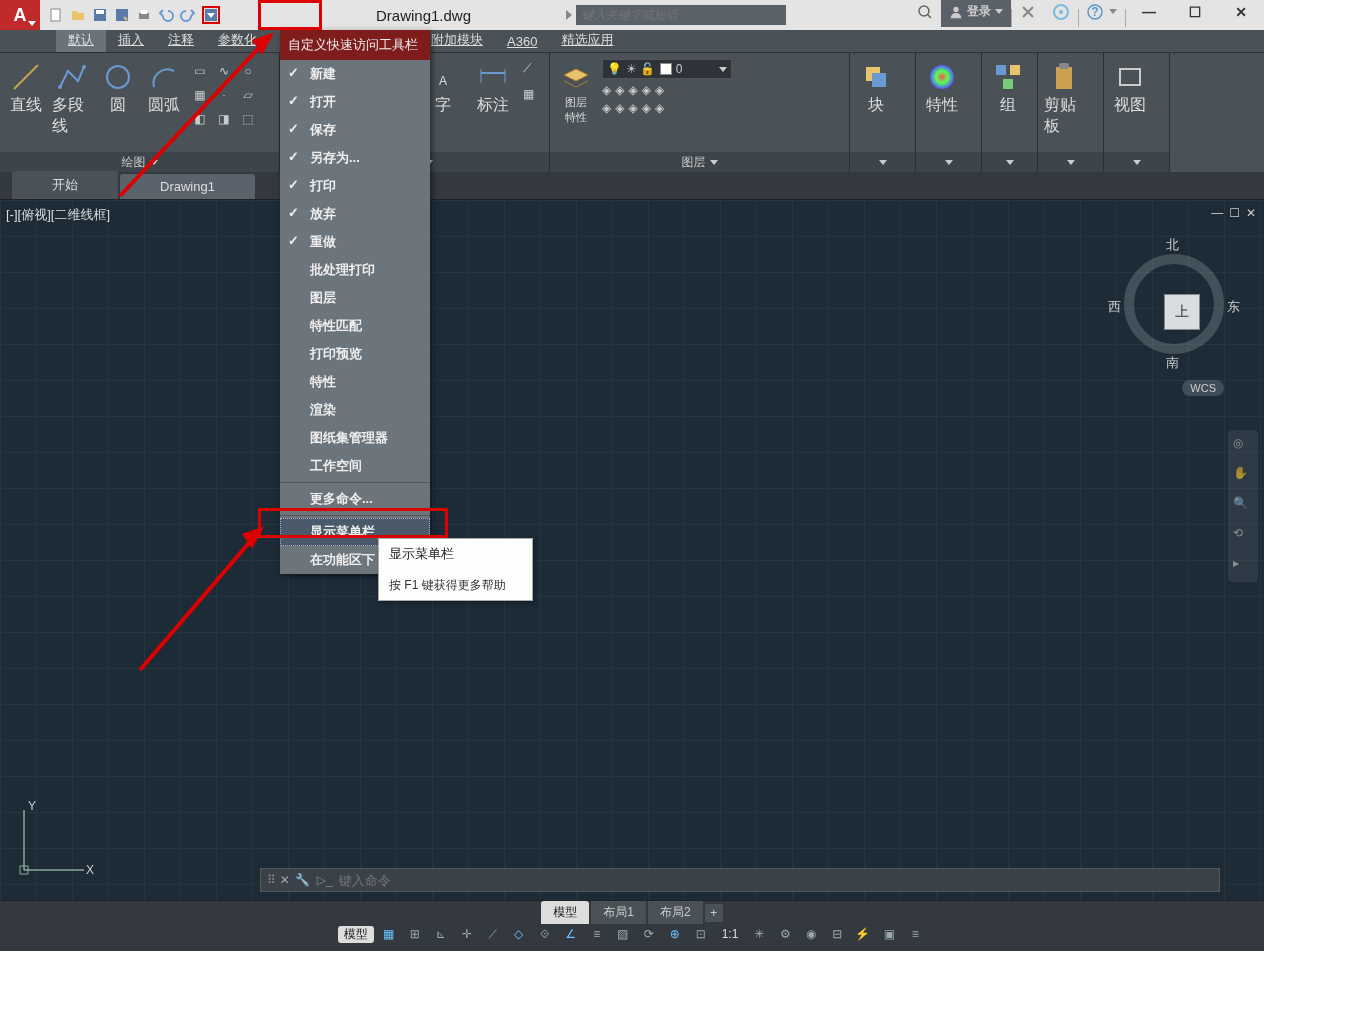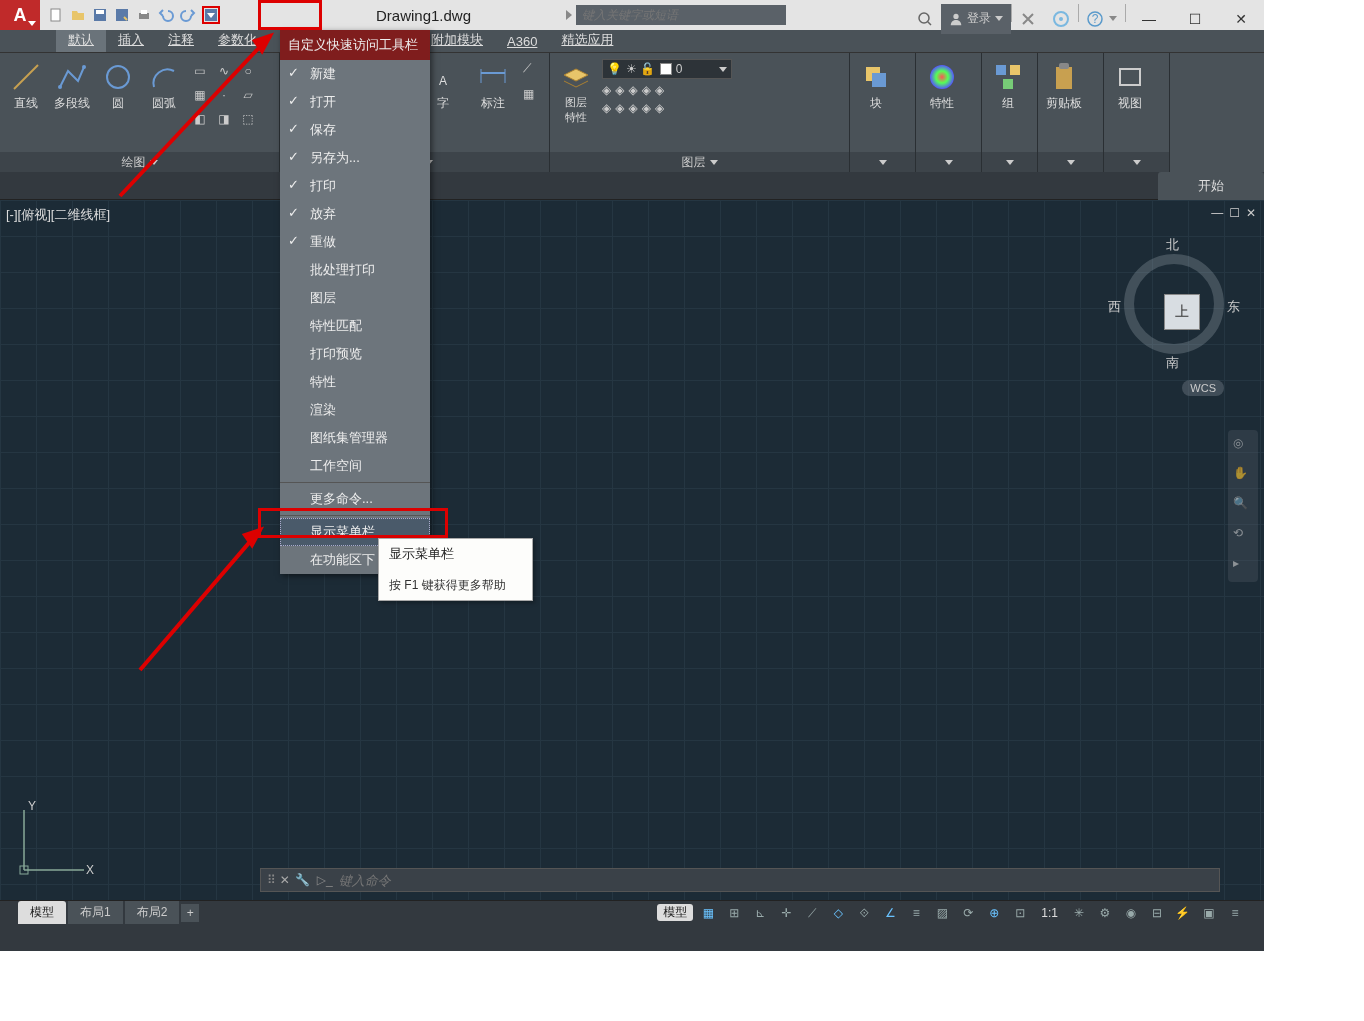--- a/index.html
+++ b/index.html
@@ -12,80 +12,80 @@
 .app-logo::after { content:""; position:absolute; right:4px; bottom:4px; border-left:4px solid transparent; border-right:4px solid transparent; border-top:5px solid #fff; }
 .qat { display:flex; align-items:center; gap:2px; margin-left:6px; }
 .qat-btn { width:20px; height:20px; display:flex; align-items:center; justify-content:center; cursor:pointer; }
 .qat-btn svg { width:16px; height:16px; }
 .qat-dropdown { width:18px; height:18px; border:2px solid #d00; display:flex; align-items:center; justify-content:center; margin-left:2px; }
 .qat-dropdown-inner { width:12px; height:12px; background:#5a7aa8; display:flex; align-items:center; justify-content:center; }
 .title-text { position:absolute; left:376px; color:#222; font-size:15px; }
 .search-area { position:absolute; left:566px; display:flex; align-items:center; }
 .search-tri { width:0; height:0; border-top:5px solid transparent; border-bottom:5px solid transparent; border-left:6px solid #888; margin-right:4px;}
 .search-box { width:210px; height:20px; background:#5a6168; border:none; padding:0 6px; color:#aaa; font-style:italic; font-size:12px; }
-.title-right { position:absolute; right:0; display:flex; align-items:flex-start; height:23px; }
+.title-right { position:absolute; right:0; display:flex; align-items:flex-end; height:23px;font-weight:bold; }
 .tr-item { padding:0 8px; height:30px; display:flex; align-items:center; gap:4px; cursor:pointer; color:#555;}
 .tr-sep { width:1px; height:18px; background:#aaa; }
 .win-btn { width:46px; height:30px; display:flex; align-items:center; justify-content:center; color:#333; font-size:14px; cursor:pointer;}
 
 
 .ribbon-tabs { height:22px; background:#4a5258; display:flex; align-items:flex-end; padding-left:56px; }
 .rtab { padding:3px 12px; color:#ddd; cursor:pointer; font-size:13px;text-decoration:underline;}
 .rtab.active { background:#6a737a; }
 
 
 .ribbon { height:120px; background:#4a5258; display:flex; border-top:1px solid #333; }
 .panel { border-right:1px solid #2a2f33; display:flex; flex-direction:column; justify-content:space-between; padding:4px 6px 0 6px; }
 .panel-body { flex:1; display:flex; align-items:flex-start; gap:6px; }
 .panel-title { height:20px; background:#3d444a; margin:0 -6px; color:#ccc; font-size:12px; display:flex; align-items:center; justify-content:center; gap:4px;}
 .big-btn { width:40px; display:flex; flex-direction:column; align-items:center; gap:2px; cursor:pointer; padding-top:4px;}
 .big-btn .ico { width:32px; height:32px; }
-.big-btn span { font-size:12px; color:#ddd; }
+.big-btn span { font-size:16px; color:#ddd; }
 .small-grid { display:grid; grid-template-columns:repeat(3,20px); gap:4px; padding-top:4px;}
 .small-grid .s { width:20px; height:20px; cursor:pointer; display:flex; align-items:center; justify-content:center;}
 .layer-combo { width:130px; height:20px; background:#2d3338; border:1px solid #555; display:flex; align-items:center; padding:0 4px; gap:4px; font-size:12px;}
 
 
-.filetabs { height:28px; background:#33393f; display:flex; align-items:flex-end; padding-left:12px; gap:2px; border-bottom:1px solid #222;flex-direction:column;}
+.filetabs { height:28px; background:#33393f; display:flex; align-items:flex-end; padding-left:12px; gap:2px; border-bottom:1px solid #222;}
 .ftab { padding:5px 40px; background:#4a5258; color:#ddd; cursor:pointer; border-radius:3px 3px 0 0; font-size:13px;}
 .ftab.active { background:#5a636b; }
 
 
 .canvas { position:relative; height:700px; background:#1c2b36;
   background-image:linear-gradient(#253642 1px,transparent 1px),linear-gradient(90deg,#253642 1px,transparent 1px);
   background-size:36px 36px; }
 .vp-label { position:absolute; left:6px; top:6px; color:#ddd; font-size:13px;}
 .vp-ctrl { position:absolute; right:8px; top:6px; color:#ccc; display:flex; gap:6px; font-size:13px;}
 .viewcube { position:absolute; right:30px; top:40px; width:120px; text-align:center; }
 .viewcube .ring { width:100px; height:100px; border:10px solid rgba(180,190,200,.25); border-radius:50%; margin:14px auto; position:relative;}
 .viewcube .face { position:absolute; left:30px; top:30px; width:36px; height:36px; background:#d8dde2; color:#333; display:flex; align-items:center; justify-content:center; font-size:14px; border:1px solid #888;}
 .viewcube .dir { position:absolute; color:#ccc; font-size:13px;}
 .wcs { position:absolute; right:40px; top:180px; background:rgba(120,130,140,.4); padding:2px 8px; border-radius:8px; font-size:11px;}
 .navbar-right { position:absolute; right:6px; top:230px; width:30px; background:rgba(80,90,100,.35); border-radius:4px; padding:6px 0; display:flex; flex-direction:column; align-items:center; gap:10px;}
 .navbar-right div { width:20px; height:20px; opacity:.6; cursor:pointer;}
 .ucs { position:absolute; left:14px; bottom:20px; }
 .cmdline { position:absolute; left:260px; bottom:8px; height:24px; width:960px; background:#3a4148; display:flex; align-items:center; gap:6px; padding:0 6px; border:1px solid #555;}
 .cmdline .grip { color:#888; letter-spacing:-2px;}
-.cmdline input { flex:1; background:transparent; border:none; color:#5eead4; font-style:italic; font-size:13px; outline:none;}
-
-
-.status { height:24px; background:#33393f; display:flex; align-items:center; justify-content:space-between; border-top:1px solid #222; padding:0 18px;}
+.cmdline input { flex:1; background:transparent; border:none; color:#5eead4; font-size:13px; outline:none;}
+
+
+.status { height:24px; background:#33393f; display:flex; align-items:center; justify-content:space-between; border-top:1px solid #222; padding:0 6px;flex-direction:column;}
 .st-left { display:flex; align-items:center; gap:2px;}
 .st-tab { padding:3px 12px; background:#4a5258; cursor:pointer; font-size:12px;}
 .st-tab.active { background:#ddd; color:#222; border-radius:3px 3px 0 0;}
 .st-add { width:18px; height:18px; background:#4a5258; display:flex; align-items:center; justify-content:center; cursor:pointer;}
 .st-right { display:flex; align-items:center; gap:4px;}
 .st-btn { width:22px; height:20px; display:flex; align-items:center; justify-content:center; cursor:pointer; color:#9aa;}
 .st-btn.active { color:#6ac3ff; }
 .st-txt { padding:0 6px; font-size:12px; color:#ddd; cursor:pointer;}
 
 
 .qat-menu { position:absolute; left:280px; top:30px; width:150px; background:#6d757c; box-shadow:2px 2px 6px rgba(0,0,0,.5); z-index:100;}
 .qat-menu .hdr { padding:6px 8px; font-size:13px; color:#eee; background:#7f1d1d; white-space:nowrap;}
-.qat-menu .mi { padding:5px 8px 5px 30px; position:relative; color:#eee; cursor:pointer; font-size:13px;}
+.qat-menu .mi { padding:5px 8px 5px 30px; position:relative; color:#eee; cursor:pointer; font-size:13px;font-weight:bold;}
 .qat-menu .mi.chk::before { content:"✓"; position:absolute; left:8px; color:#eee;}
 .qat-menu .sep { height:1px; background:#555; margin:2px 0;}
 .qat-menu .mi.hl { background:#4a5a6a; border:1px dotted #aac; padding:4px 7px 4px 29px;}
 .redbox1 { position:absolute; left:258px; top:0; width:64px; height:30px; border:3px solid #d00; z-index:200; pointer-events:none;}
 .redbox2 { position:absolute; left:258px; top:508px; width:190px; height:30px; border:3px solid #d00; z-index:200; pointer-events:none;}
 .arrow { position:absolute; stroke:#d00; stroke-width:4; fill:none; z-index:150; pointer-events:none;}
 
 
 .tooltip { position:absolute; left:378px; top:538px; background:#fdfdfb; border:1px solid #aaa; padding:6px 10px; box-shadow:2px 2px 4px rgba(0,0,0,.3); z-index:300; width:155px;}
 .tooltip .tt1 { color:#222; font-size:13px; margin-bottom:14px;}

